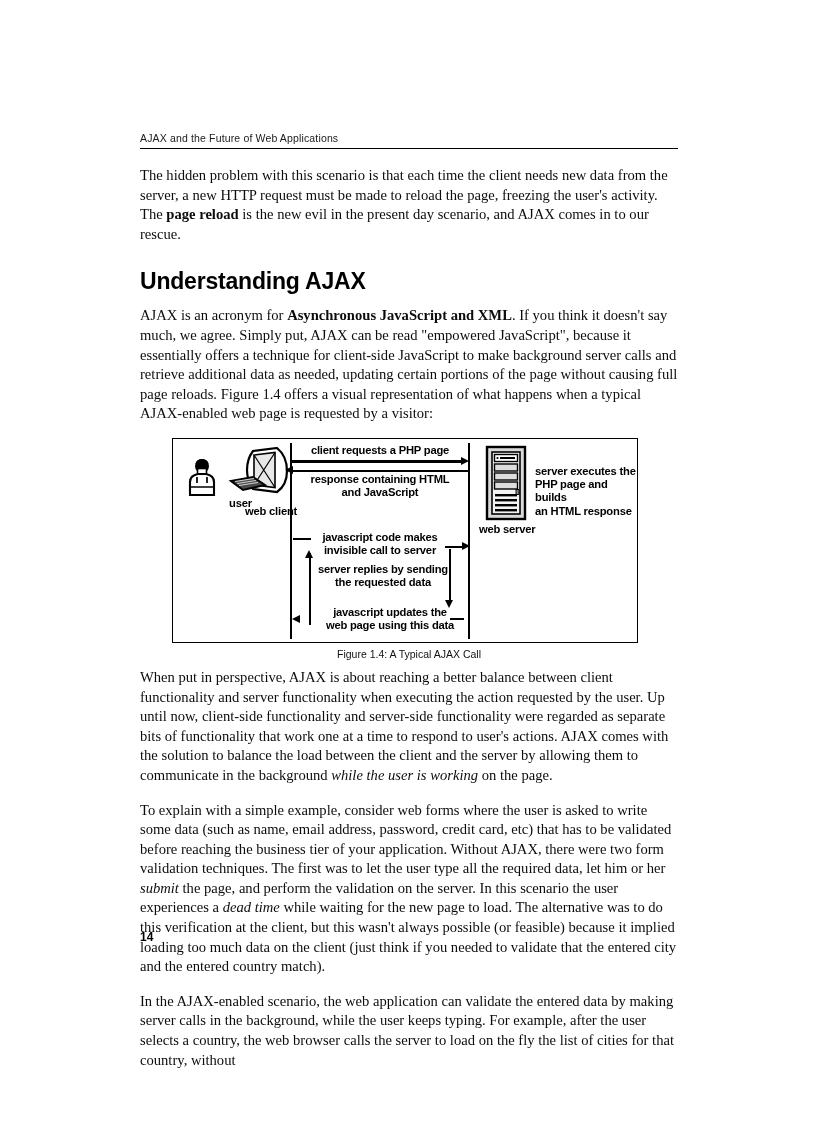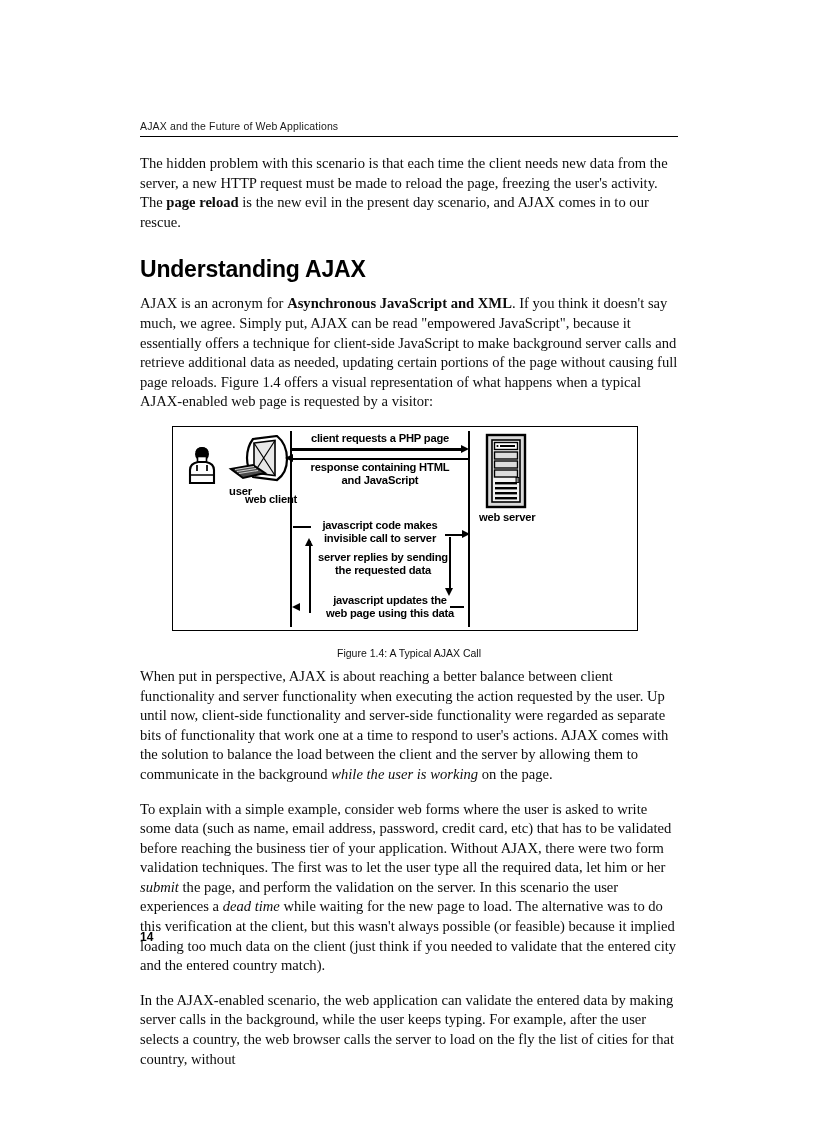--- a/index.html
+++ b/index.html
@@ -18,21 +18,21 @@
   .page {
     position: absolute;
     left: 0; top: 0;
     width: 816px;
     height: 1123px;
     background: #fff;
   }
   .content {
     position: absolute;
     left: 140px;
-    top: 120px;
+    top: 132px;
     width: 538px;
   }
 
   
   .running-header {
     font-family: "Liberation Sans", sans-serif;
     font-size: 10.5px;
     letter-spacing: 0.15px;
     color: #1a1a1a;
     padding-bottom: 4px;
@@ -75,21 +75,21 @@
     height: 205px;
     border: 1.5px solid #000;
     background: #ffffff;
     box-sizing: border-box;
     font-family: "Liberation Sans", sans-serif;
   }
   .figure-caption {
     font-family: "Liberation Sans", sans-serif;
     font-size: 10.5px;
     text-align: center;
-    margin-top: 16px;
+    margin-top: 5px;
     color: #111;
   }
 
   
   .lifeline {
     position: absolute;
     top: 4px;
     width: 2.4px;
     background: #000;
   }
@@ -234,20 +234,25 @@
             <rect x="9.5" y="37" width="23" height="7" fill="#dcdcdc" stroke="#000" stroke-width="1.4"></rect>
             <rect x="31" y="44.5" width="3" height="5" fill="#888" stroke="#000" stroke-width="0.9"></rect>
             <rect x="10" y="49" width="22" height="2.4" fill="#000"></rect>
             <rect x="10" y="54" width="22" height="2.4" fill="#000"></rect>
             <rect x="10" y="59" width="22" height="2.4" fill="#000"></rect>
             <rect x="10" y="64" width="22" height="2.4" fill="#000"></rect>
           </svg>
         </span>
         <span class="node-label" style="left:306px; top:84px;">web server</span>
 
+        <div class="server-note" style="left:362px; top:26px; width:104px;">
+          <div>server executes the</div>
+          <div>PHP page and builds</div>
+          <div>an HTML response</div>
+        </div>
 
         <div class="msg" style="left:121px; top:5px; width:172px;">client requests a PHP page</div>
         <div class="arrow-line" style="left:119px; top:21.5px; width:172px;"></div>
         <div class="arrowhead right" style="left:288px; top:18px;"></div>
 
         <div class="arrow-line" style="left:119px; top:31px; width:176px;"></div>
         <div class="arrowhead left" style="left:112px; top:27.5px;"></div>
         <div class="msg" style="left:121px; top:34px; width:172px;">
           <div>response containing HTML</div>
           <div>and JavaScript</div>

